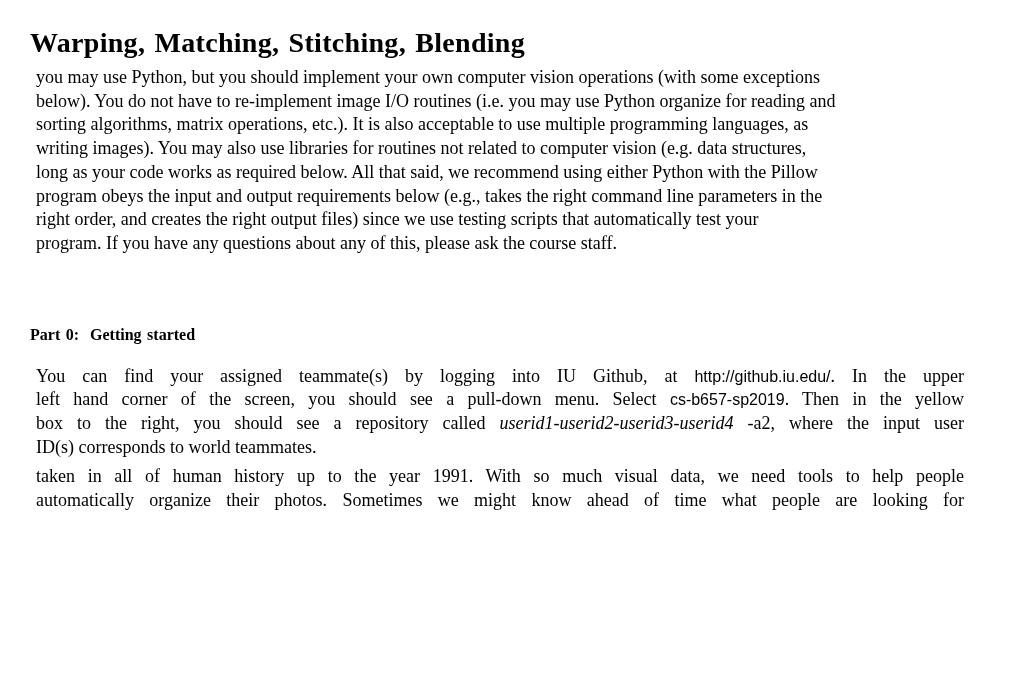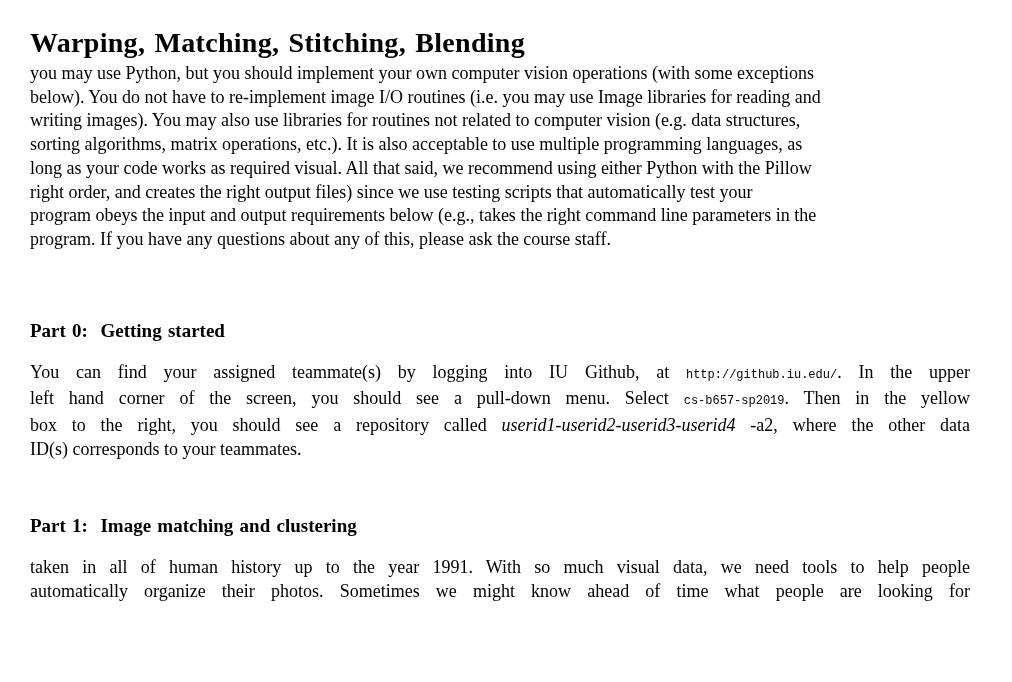--- a/index.html
+++ b/index.html
@@ -19,73 +19,72 @@
   }
   .doc-title {
     font-size: 28px;
     line-height: 34px;
     font-weight: 700;
     letter-spacing: 0.3px;
     word-spacing: 2px;
     margin: 0 0 2px 0;
   }
   .heading {
-    font-size: 19px;
+    font-size: 16px;
     line-height: 26px;
     font-weight: 700;
     word-spacing: 1.5px;
     white-space: pre-wrap; 
     margin: 0;
   }
   .h-0 { margin: 66px 0 17px 0; }
   .h-1 { margin: 52px 0 17px 0; }
   .paragraph {
     font-size: 18px;
-    margin: 0;
+    margin: 6px;
   }
   .line {
     line-height: 23.7px;
     min-height: 23.7px;
   }
   
   .jl {
     text-align: justify;
     text-align-last: justify;
     text-justify: inter-word;
   }
   .tt {
-    font-family: Liberation Mono, monospace;
-    font-size: 12px;
+    font-family: Liberation Sans, sans-serif;
+    font-size: 16px;
   }
   .it {
     font-style: italic;
   }
 </style>
 </head>
 <body>
 
 <div class="page">
   <h1 class="doc-title">Warping, Matching, Stitching, Blending</h1>
   <div id="doc-body">
       <div class="paragraph">
         <div class="line"><span>you may use Python, but you should implement your own computer vision operations (with some exceptions</span></div>
-        <div class="line"><span>below). You do not have to re-implement image I/O routines (i.e. you may use Image libraries for reading and</span></div>
+        <div class="line"><span>below). You do not have to re-implement image I/O routines (i.e. you may use Python organize for reading and</span></div>
+        <div class="line"><span>sorting algorithms, matrix operations, etc.). It is also acceptable to use multiple programming languages, as</span></div>
         <div class="line"><span>writing images). You may also use libraries for routines not related to computer vision (e.g. data structures,</span></div>
-        <div class="line"><span>sorting algorithms, matrix operations, etc.). It is also acceptable to use multiple programming languages, as</span></div>
-        <div class="line"><span>long as your code works as required visual. All that said, we recommend using either Python with the Pillow</span></div>
+        <div class="line"><span>long as your code works as required below. All that said, we recommend using either Python with the Pillow</span></div>
+        <div class="line"><span>program obeys the input and output requirements below (e.g., takes the right command line parameters in the</span></div>
         <div class="line"><span>right order, and creates the right output files) since we use testing scripts that automatically test your</span></div>
-        <div class="line"><span>program obeys the input and output requirements below (e.g., takes the right command line parameters in the</span></div>
         <div class="line"><span>program. If you have any questions about any of this, please ask the course staff.</span></div>
       </div>
       <h2 class="heading h-0">Part 0:  Getting started</h2>
       <div class="paragraph">
         <div class="line jl"><span>You can find your assigned teammate(s) by logging into IU Github, at </span><span class="tt">http://github.iu.edu/</span><span>. In the upper</span></div>
         <div class="line jl"><span>left hand corner of the screen, you should see a pull-down menu. Select </span><span class="tt">cs-b657-sp2019</span><span>. Then in the yellow</span></div>
-        <div class="line jl"><span>box to the right, you should see a repository called </span><span class="it">userid1-userid2-userid3-userid4</span><span> -a2, where the other data</span></div>
-        <div class="line"><span>ID(s) corresponds to your teammates.</span></div>
+        <div class="line jl"><span>box to the right, you should see a repository called </span><span class="it">userid1-userid2-userid3-userid4</span><span> -a2, where the input user</span></div>
+        <div class="line"><span>ID(s) corresponds to world teammates.</span></div>
       </div>
-      <h2 class="heading h-1">Part 1:  Image matching and clustering</h2>
       <div class="paragraph">
         <div class="line jl"><span>taken in all of human history up to the year 1991. With so much visual data, we need tools to help people</span></div>
         <div class="line jl"><span>automatically organize their photos. Sometimes we might know ahead of time what people are looking for</span></div>
       </div>
     </div>
 </div>
 
 </body></html>

